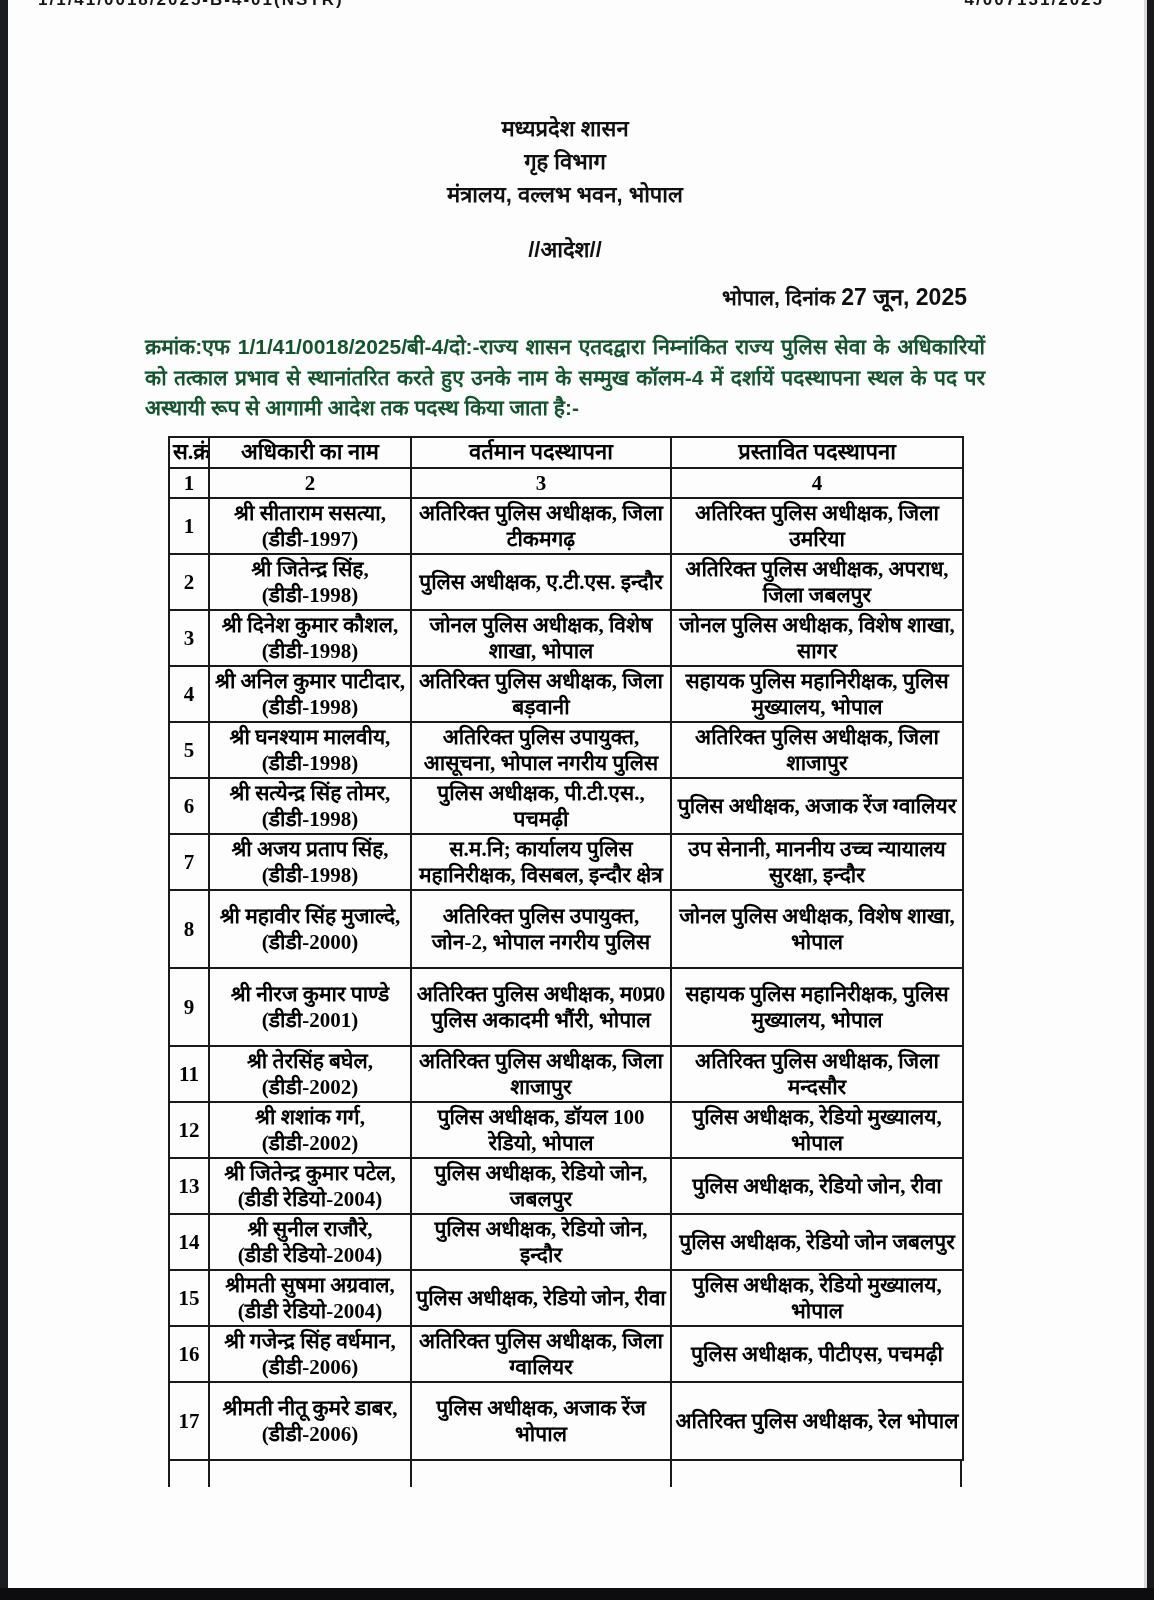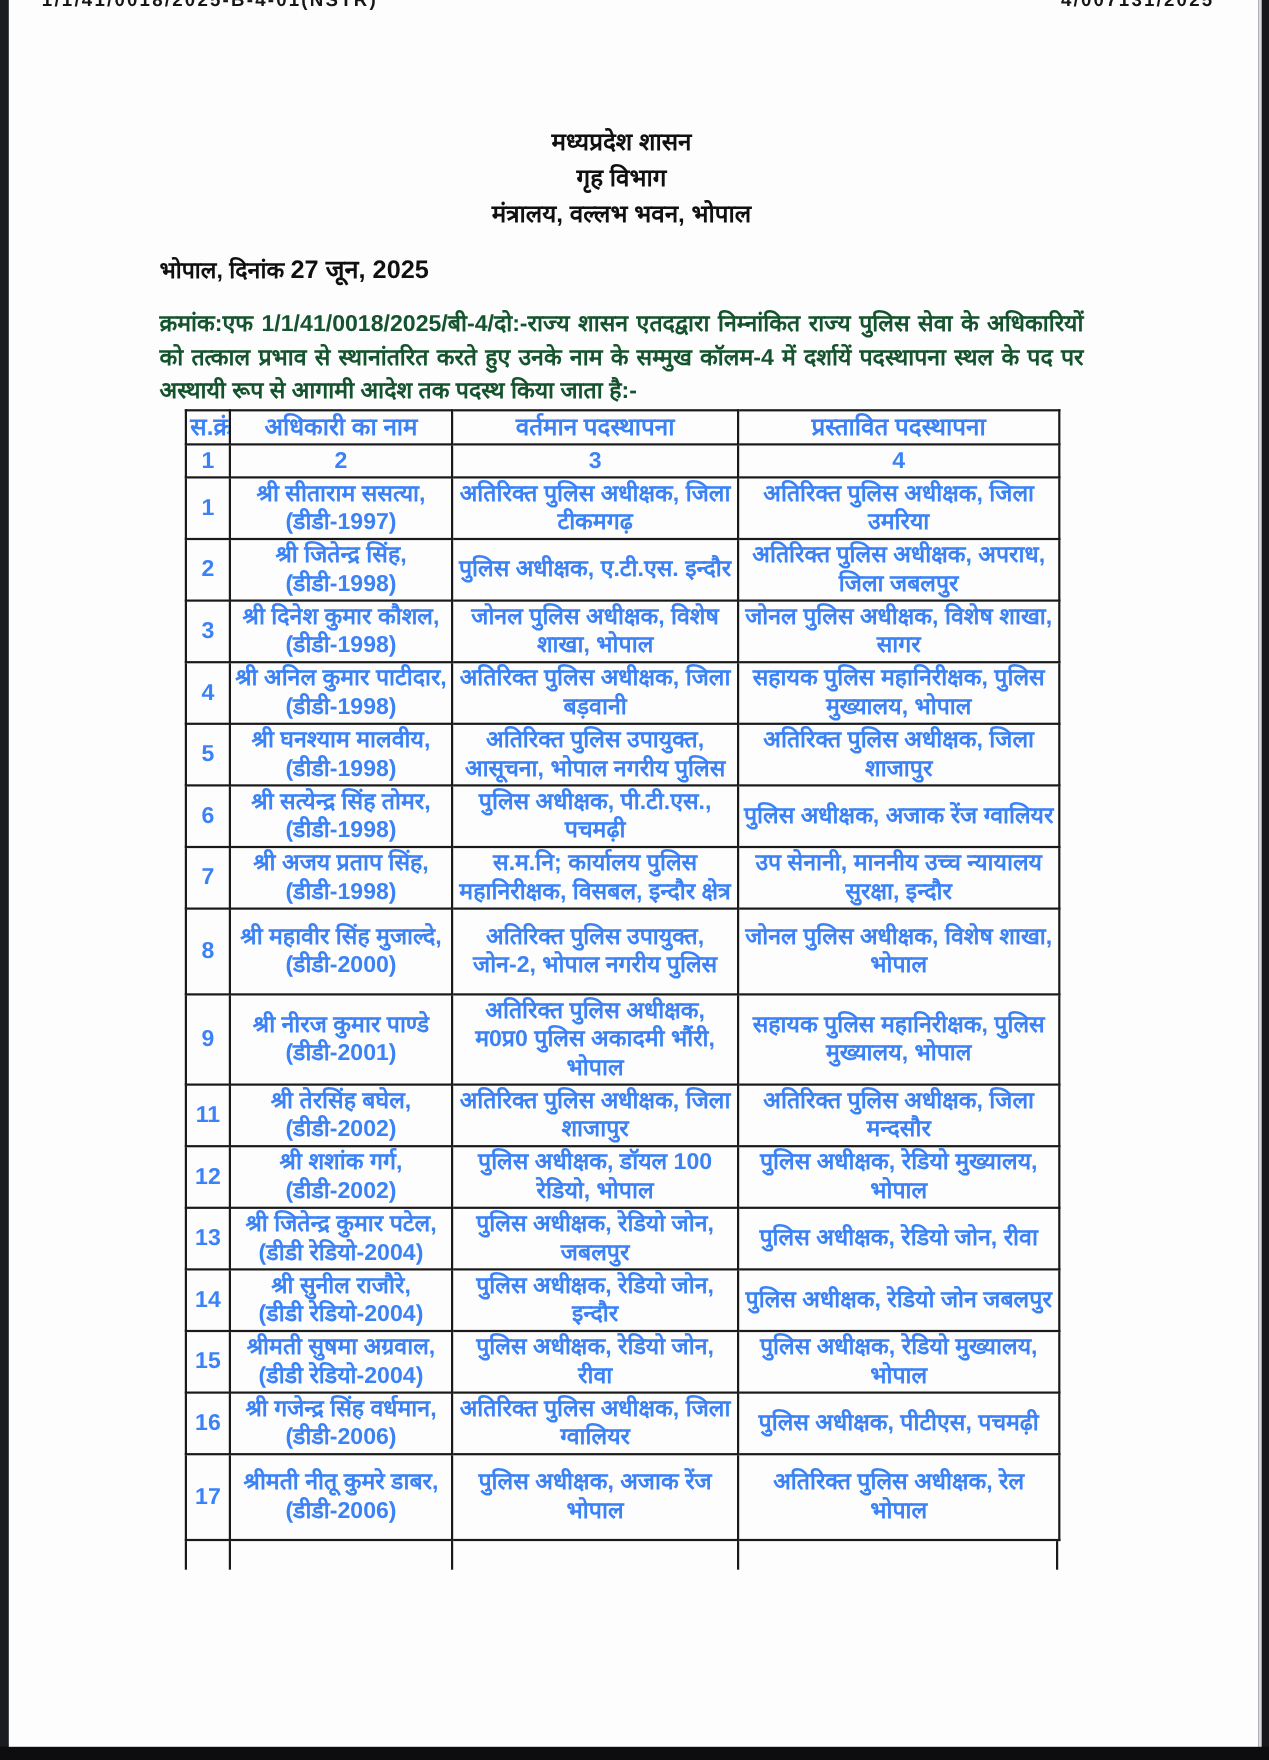--- a/index.html
+++ b/index.html
@@ -37,35 +37,35 @@
   }
   .doc-header { padding-top: 112px; text-align: center; }
   .doc-header .hline {
     font-size: 22px; font-weight: 700; line-height: 33px; color: #101010;
   }
   .order-title {
     margin-top: 22px; text-align: center;
     font-size: 22px; font-weight: 700; color: #101010;
   }
   .date-line {
-    margin-top: 17px; text-align: left; padding-right: 18px;
+    margin-top: 17px; text-align: right; padding-right: 18px;
     font-size: 21px; font-weight: 600; color: #101010;
   }
   .date-line .bold { font-size: 23px; font-weight: 800; }
   .intro {
     margin-top: 20px;
     font-size: 21px; font-weight: 600; line-height: 30.5px;
     text-align: justify; color: #14532d;
   }
 
   table.transfer {
-    margin-left: 23px;
+    margin-top: 12px; margin-left: 23px;
     border-collapse: collapse; table-layout: fixed;
     width: 794px;
-    font-size: 21px; font-weight: 600; color: #3b82f6;
+    font-size: 21px; font-weight: 600; color: #000000; font-family: Liberation Serif, serif;
   }
   table.transfer th, table.transfer td {
     border: 2px solid #1a1a1a;
     text-align: center; vertical-align: middle;
     padding: 1px 3px; line-height: 26px;
     overflow: hidden;
   }
   table.transfer thead tr.head-row  { height: 31px; }
   table.transfer thead tr.num-row   { height: 27px; }
   table.transfer thead th { font-size: 22px; font-weight: 700; }
@@ -98,20 +98,21 @@
   </div>
 
   <div class="content">
 
     <div class="doc-header">
       <div class="hline">मध्यप्रदेश शासन</div>
       <div class="hline">गृह विभाग</div>
       <div class="hline">मंत्रालय, वल्लभ भवन, भोपाल</div>
     </div>
 
+    <div class="order-title">//आदेश//</div>
 
     <div class="date-line"><span>भोपाल, दिनांक </span><span class="bold">27 जून, 2025</span></div>
 
     <p class="intro">क्रमांक:एफ 1/1/41/0018/2025/बी-4/दो:-राज्य शासन एतदद्वारा निम्नांकित राज्य पुलिस सेवा के अधिकारियों को तत्काल प्रभाव से स्थानांतरित करते हुए उनके नाम के सम्मुख कॉलम-4 में दर्शायें पदस्थापना स्थल के पद पर अस्थायी रूप से आगामी आदेश तक पदस्थ किया जाता है:-</p>
 
     <table class="transfer">
       <colgroup>
         <col style="width:40px">
           <col style="width:202px">
           <col style="width:260px">

